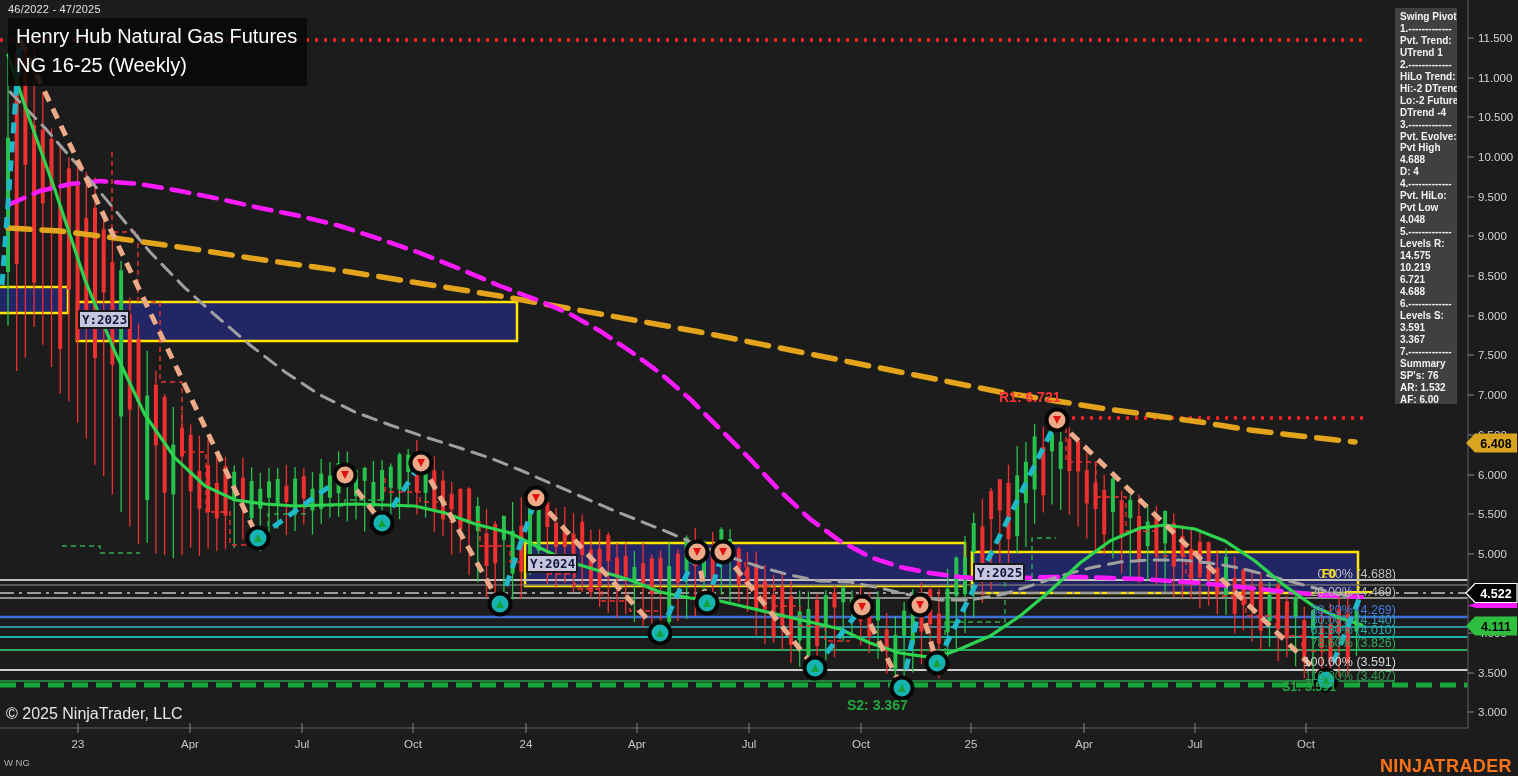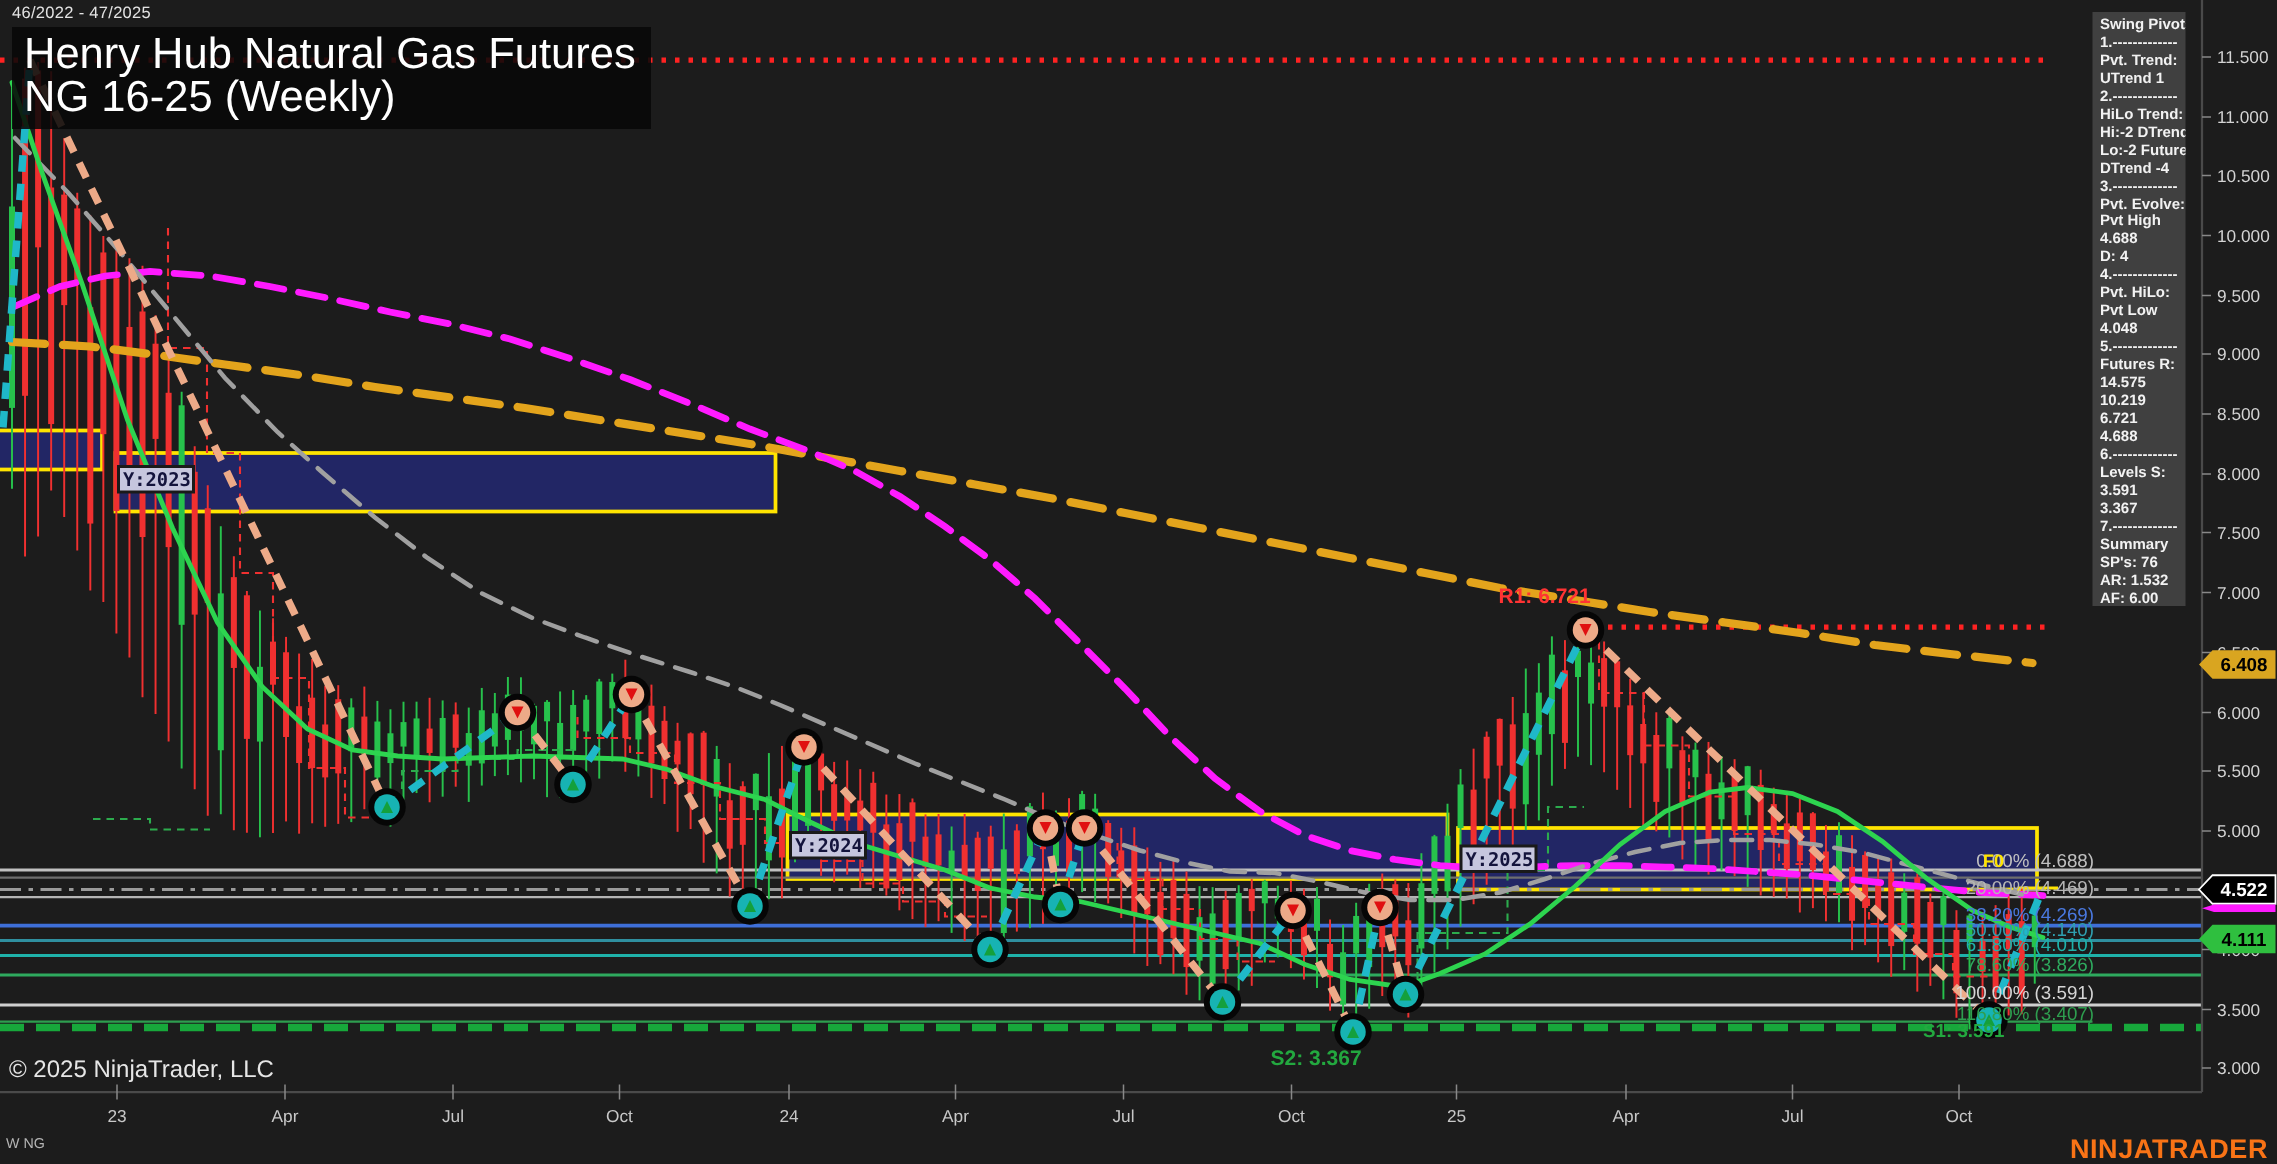--- a/index.html
+++ b/index.html
@@ -1,21 +1,21 @@
 <!DOCTYPE html>
 <html><head>
 <meta charset="utf-8">
 <style>
   html,body{margin:0;padding:0;background:#101010;}
   body{width:1518px;height:776px;overflow:hidden;font-family:"Liberation Sans",sans-serif;position:relative;}
   #stage{position:absolute;inset:0;width:1518px;height:776px;background:#1c1c1c;}
   #chart-svg{position:absolute;left:0;top:0;}
   .hdr{position:absolute;left:8px;top:3px;color:#e3e3e3;font-size:11px;letter-spacing:.2px;}
   .title-box{position:absolute;left:8px;top:18px;background:rgba(8,8,8,.87);color:#fff;
-             padding:4px 10px 6px 8px;font-size:29px;line-height:29px;}
+             padding:4px 10px 6px 8px;font-size:20px;line-height:29px;}
   .pivot-panel{position:absolute;left:1395px;top:8px;width:62px;height:396px;background:#404040;
                color:#f2f2f2;font-size:10px;font-weight:bold;line-height:11.95px;padding:3px 0 0 5px;
                box-sizing:border-box;white-space:nowrap;overflow:hidden;}
   .copyright{position:absolute;left:6px;top:705px;color:#e6e6e6;font-size:16px;}
   .instrument{position:absolute;left:4px;top:757px;color:#b5b5b5;font-size:9.5px;}
   .brand{position:absolute;right:6px;top:756px;color:#f97316;font-size:18px;font-weight:bold;letter-spacing:.4px;}
 </style>
 </head>
 <body>
 
@@ -560,21 +560,21 @@
       <div>3.-------------</div>
       <div>Pvt. Evolve:</div>
       <div>Pvt High</div>
       <div>4.688</div>
       <div>D: 4</div>
       <div>4.-------------</div>
       <div>Pvt. HiLo:</div>
       <div>Pvt Low</div>
       <div>4.048</div>
       <div>5.-------------</div>
-      <div>Futures R:</div>
+      <div>Levels R:</div>
       <div>14.575</div>
       <div>10.219</div>
       <div>6.721</div>
       <div>4.688</div>
       <div>6.-------------</div>
       <div>Levels S:</div>
       <div>3.591</div>
       <div>3.367</div>
       <div>7.-------------</div>
       <div>Summary</div>

